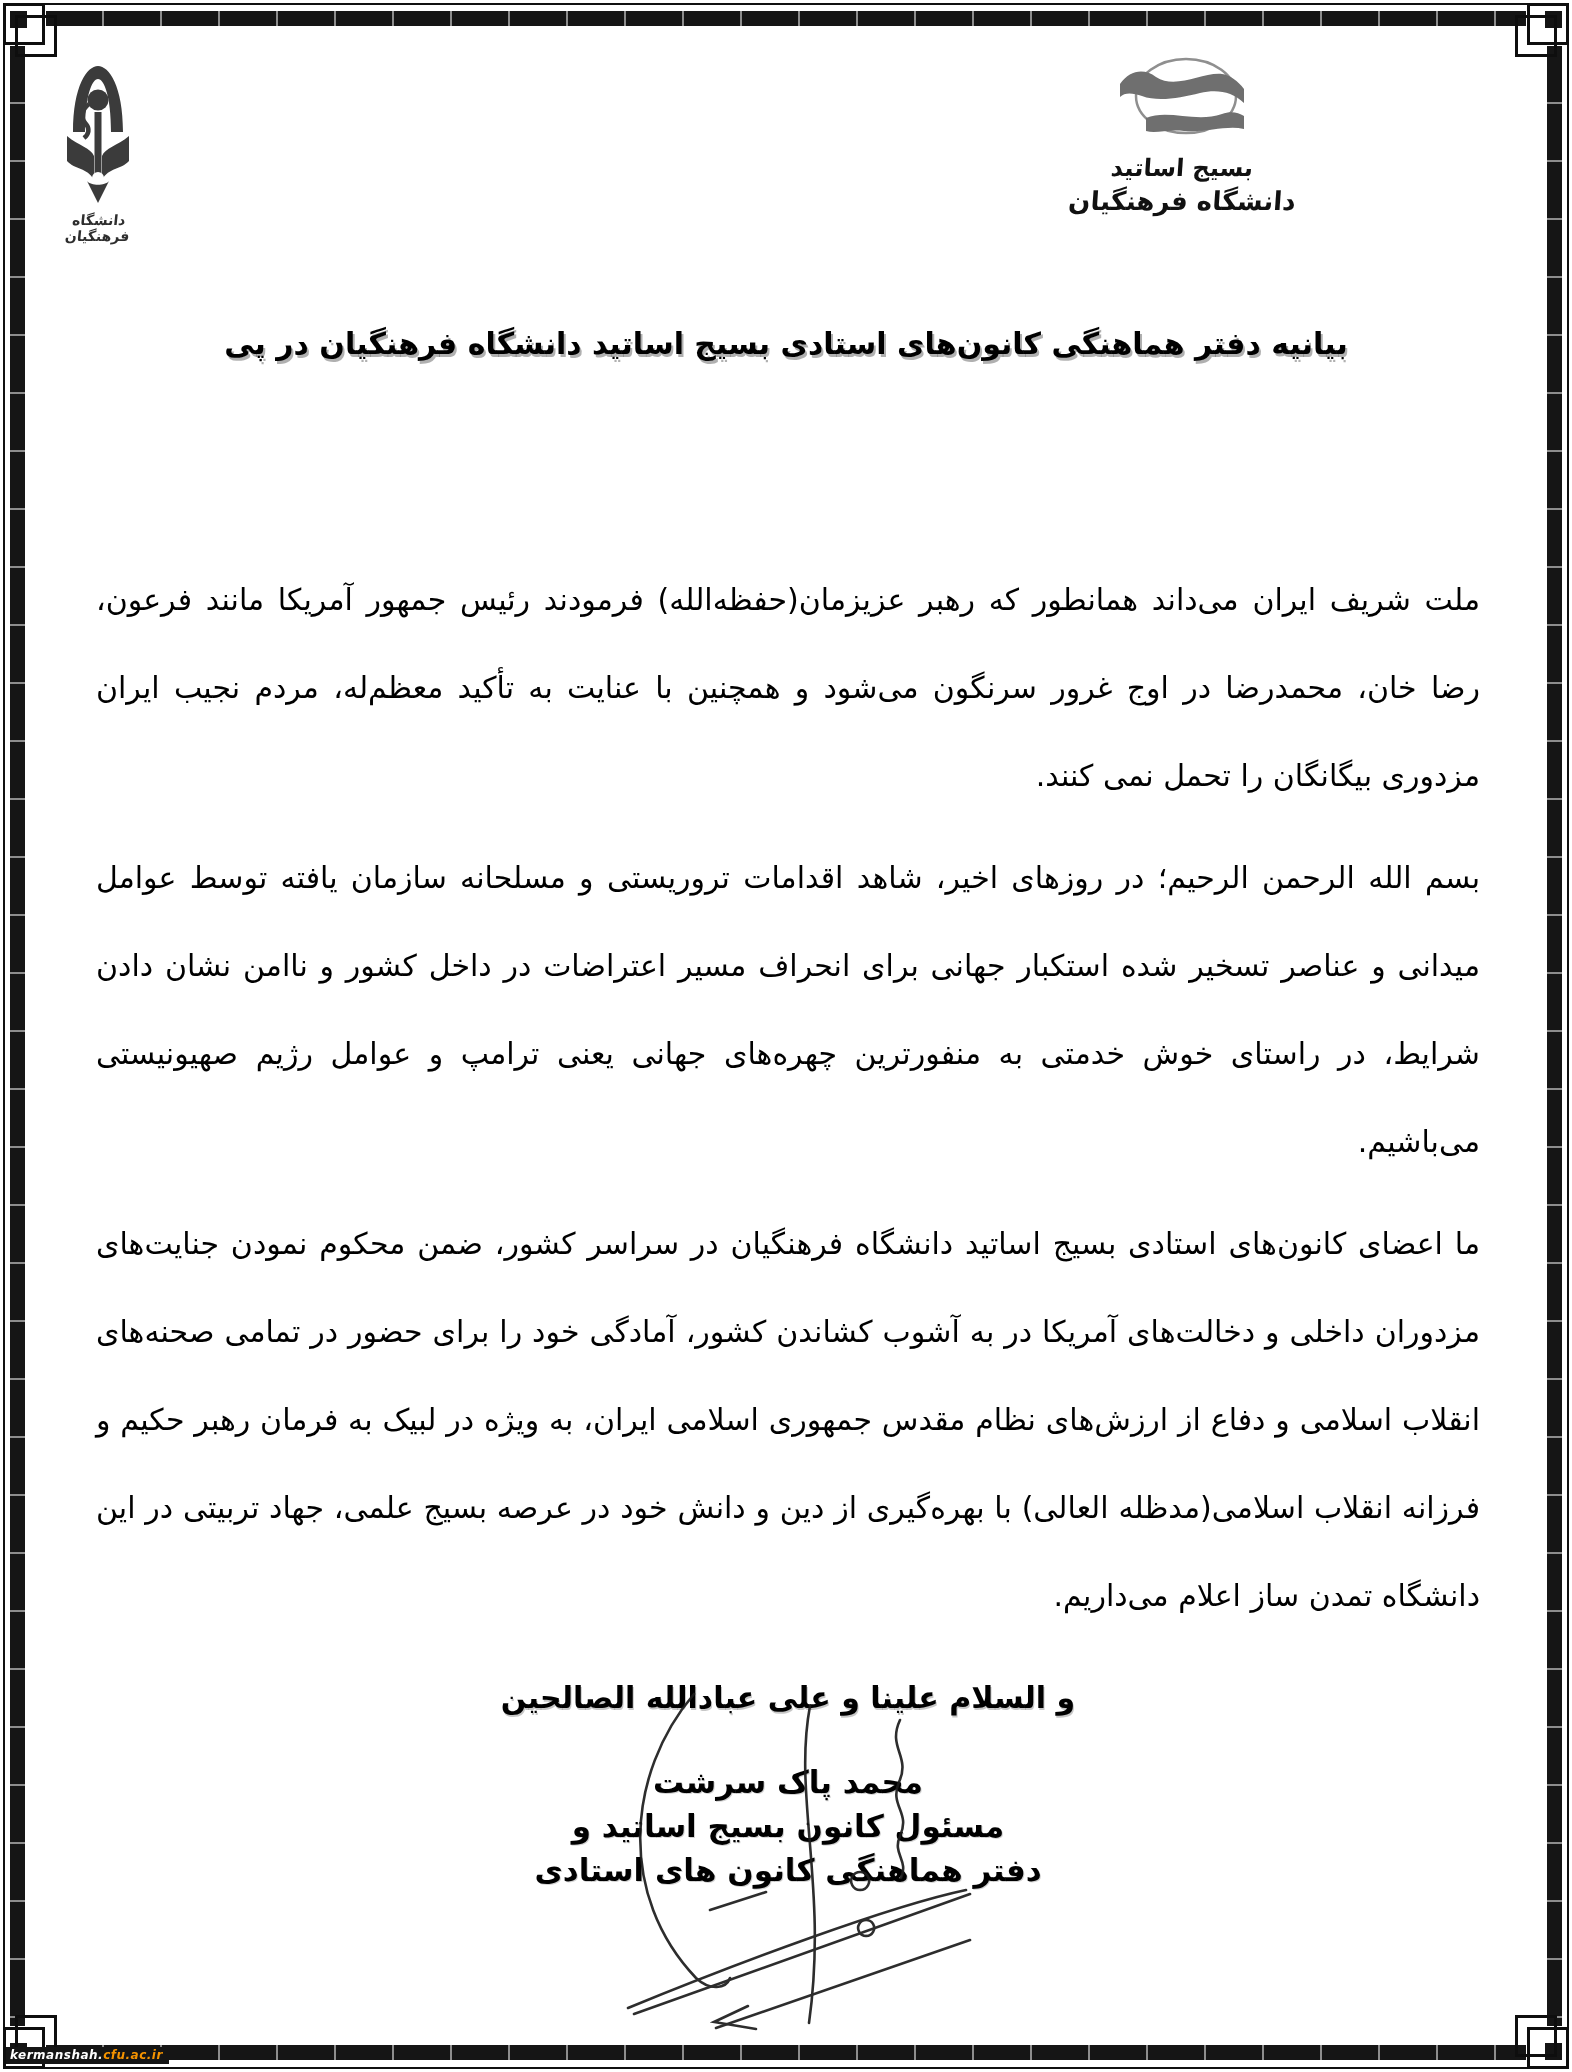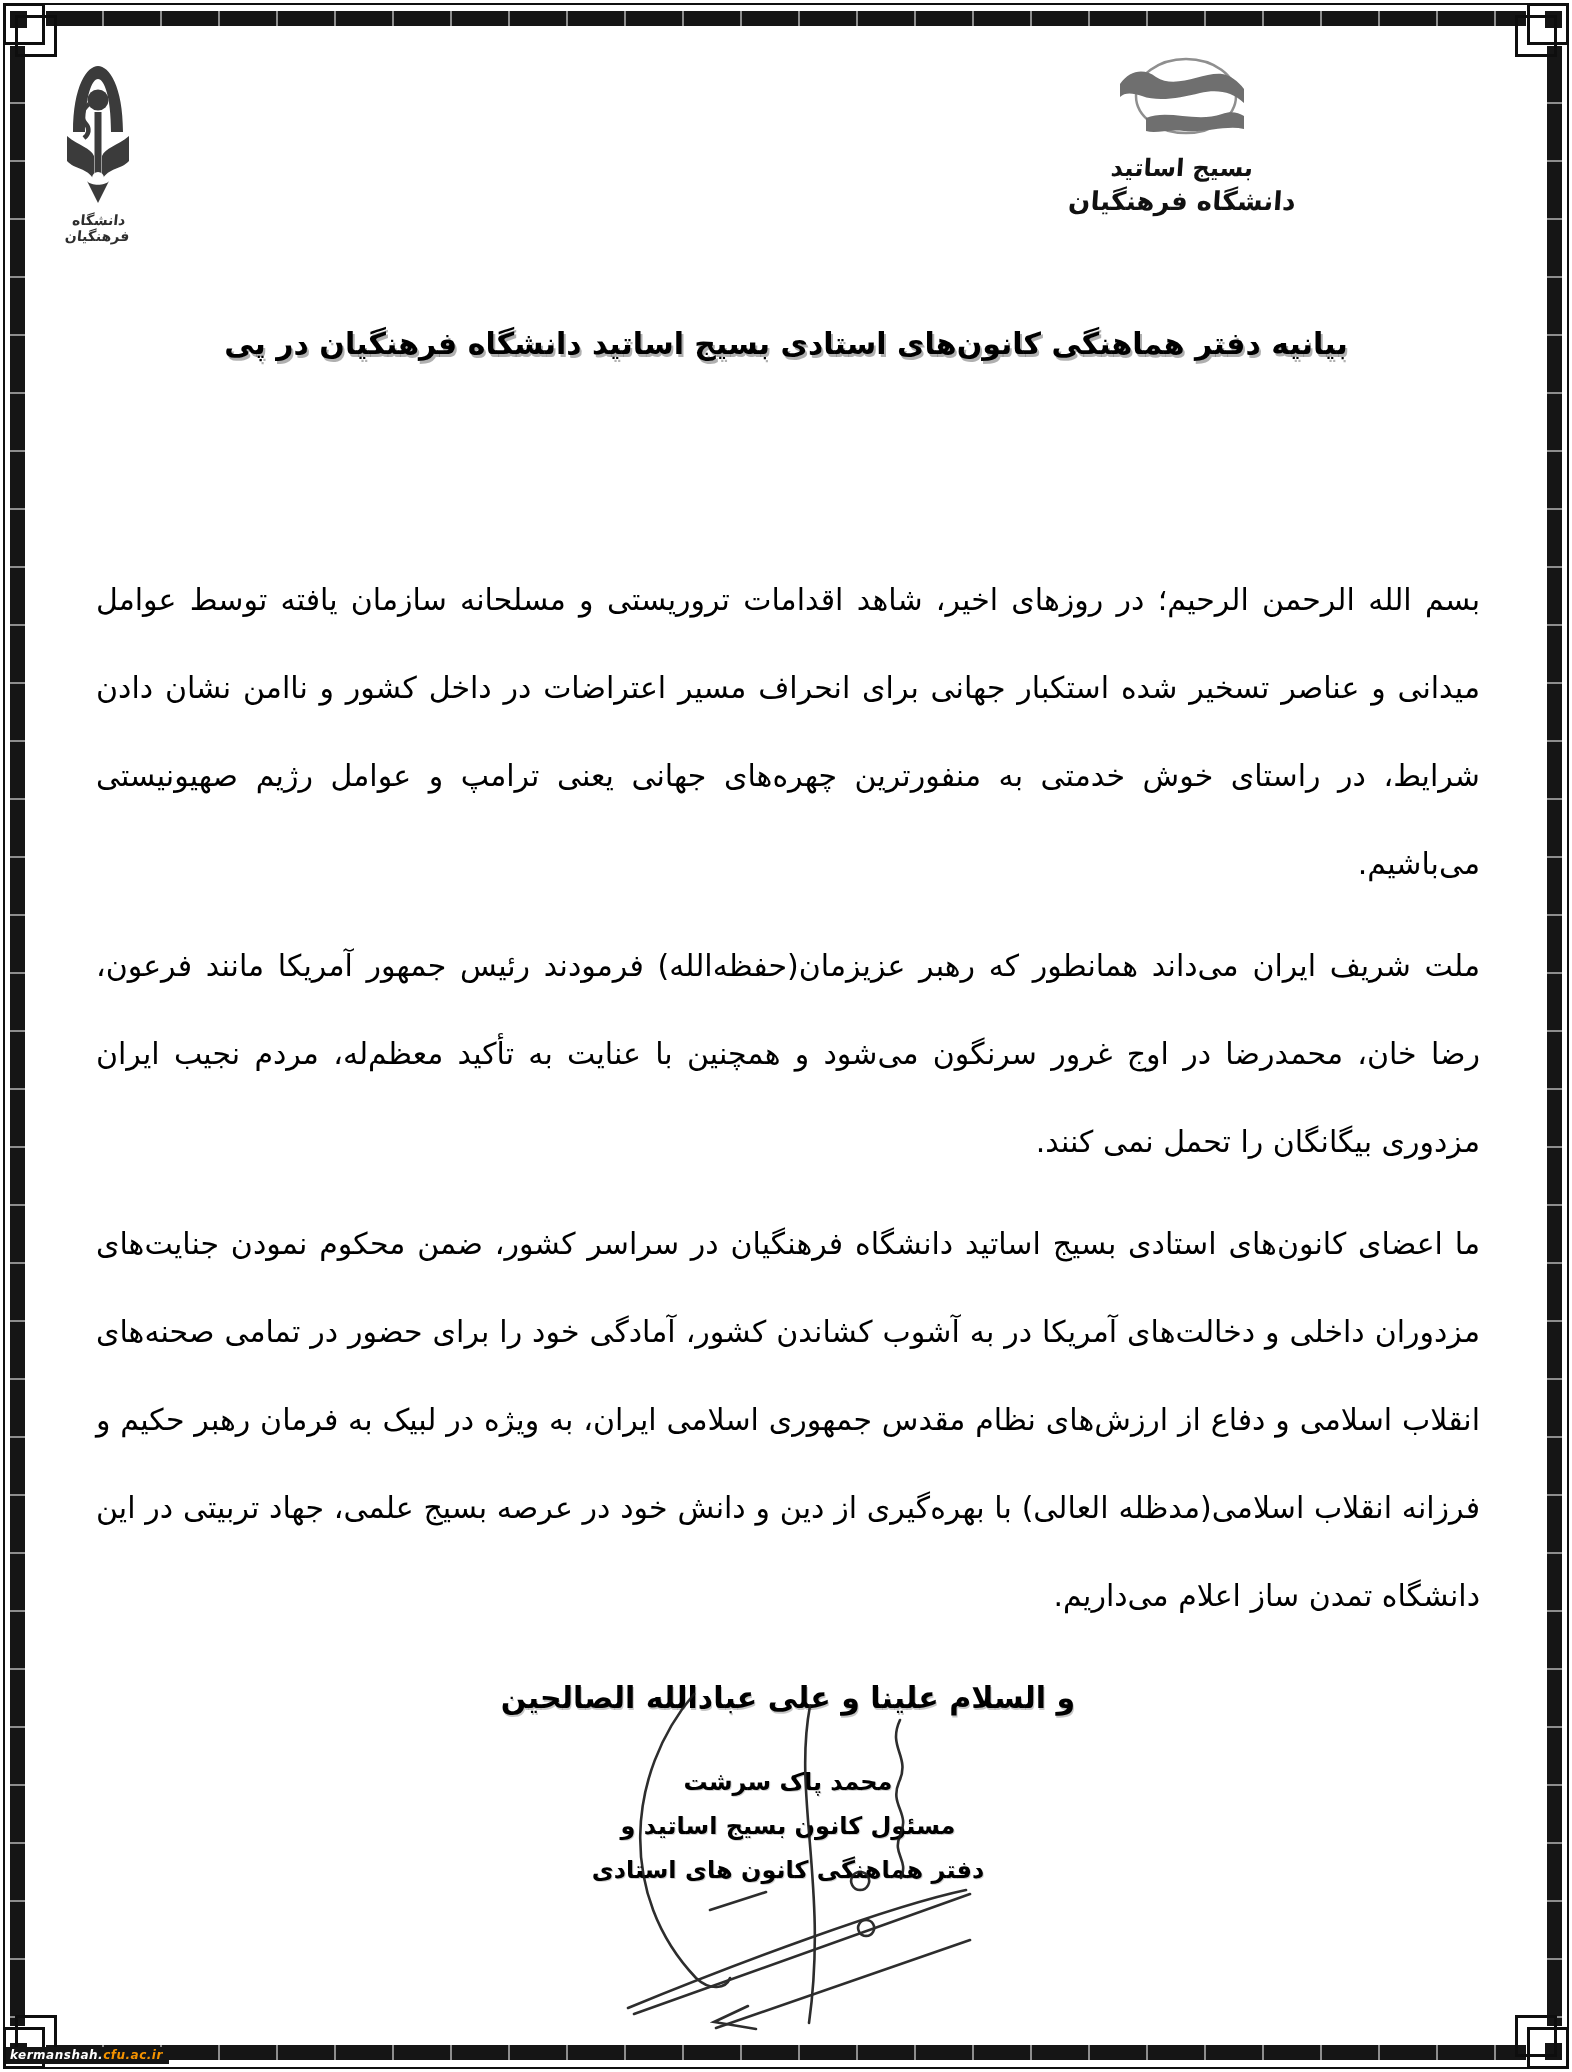--- a/index.html
+++ b/index.html
@@ -32,21 +32,21 @@
   .title { position:absolute; top:288px; left:88px; right:88px; text-align:center;
            direction:rtl; font-weight:bold; font-size:30px; line-height:112px; color:#000;
            text-shadow:2px 3px 0 rgba(30,30,30,0.35); }
 
   
   .doc-body { position:absolute; top:556px; left:96px; right:92px;
               direction:rtl; text-align:justify; font-size:30px; line-height:88px; }
   .doc-body p { margin:0 0 14px 0; }
   .closing { text-align:center; font-weight:bold; font-size:30px; margin:4px 0 18px 0;
              text-shadow:1px 2px 0 rgba(30,30,30,0.25); }
-  .sig-block { text-align:center; direction:rtl; font-weight:bold; font-size:24px; line-height:44px;
+  .sig-block { text-align:center; direction:rtl; font-weight:bold; font-size:31px; line-height:44px;
                text-shadow:1px 1px 0 rgba(30,30,30,0.2); }
 
   
   .scribble { position:absolute; left:598px; top:1678px; pointer-events:none; }
 
   
   .watermark { position:absolute; left:6px; bottom:8px; z-index:6;
                font-style:italic; font-weight:bold; font-size:12px; letter-spacing:0.5px;
                background:#151515; padding:1px 6px 2px 4px; }
   .wm-prefix { color:#ffffff; }
@@ -103,22 +103,22 @@
     </svg>
     <div class="cal1">بسیج اساتید</div>
     <div class="cal2">دانشگاه فرهنگیان</div>
   </div>
 
   <div class="title">
     <div>بیانیه دفتر هماهنگی کانون‌های استادی بسیج اساتید دانشگاه فرهنگیان در پی</div>
   </div>
 
   <div class="doc-body">
+    <p>ملت شریف ایران می‌داند همانطور که رهبر عزیزمان(حفظه‌الله) فرمودند رئیس جمهور آمریکا مانند فرعون، رضا خان، محمدرضا در اوج غرور سرنگون می‌شود و همچنین با عنایت به تأکید معظم‌له، مردم نجیب ایران مزدوری بیگانگان را تحمل نمی کنند.</p>
     <p>بسم الله الرحمن الرحیم؛ در روزهای اخیر، شاهد اقدامات تروریستی و مسلحانه سازمان یافته توسط عوامل میدانی و عناصر تسخیر شده استکبار جهانی برای انحراف مسیر اعتراضات در داخل کشور و ناامن نشان دادن شرایط، در راستای خوش خدمتی به منفورترین چهره‌های جهانی یعنی ترامپ و عوامل رژیم صهیونیستی می‌باشیم.</p>
-    <p>ملت شریف ایران می‌داند همانطور که رهبر عزیزمان(حفظه‌الله) فرمودند رئیس جمهور آمریکا مانند فرعون، رضا خان، محمدرضا در اوج غرور سرنگون می‌شود و همچنین با عنایت به تأکید معظم‌له، مردم نجیب ایران مزدوری بیگانگان را تحمل نمی کنند.</p>
     <p>ما اعضای کانون‌های استادی بسیج اساتید دانشگاه فرهنگیان در سراسر کشور، ضمن محکوم نمودن جنایت‌های مزدوران داخلی و دخالت‌های آمریکا در به آشوب کشاندن کشور، آمادگی خود را برای حضور در تمامی صحنه‌های انقلاب اسلامی و دفاع از ارزش‌های نظام مقدس جمهوری اسلامی ایران، به ویژه در لبیک به فرمان رهبر حکیم و فرزانه انقلاب اسلامی(مدظله العالی) با بهره‌گیری از دین و دانش خود در عرصه بسیج علمی، جهاد تربیتی در این دانشگاه تمدن ساز اعلام می‌داریم.</p>
     <div class="closing">و السلام علینا و علی عبادالله الصالحین</div>
     <div class="sig-block">
       <div>محمد پاک سرشت</div>
       <div>مسئول کانون بسیج اساتید و</div>
       <div>دفتر هماهنگی کانون های استادی</div>
     </div>
   </div>
 
   <svg class="scribble" width="420" height="360" viewBox="0 0 420 360">

